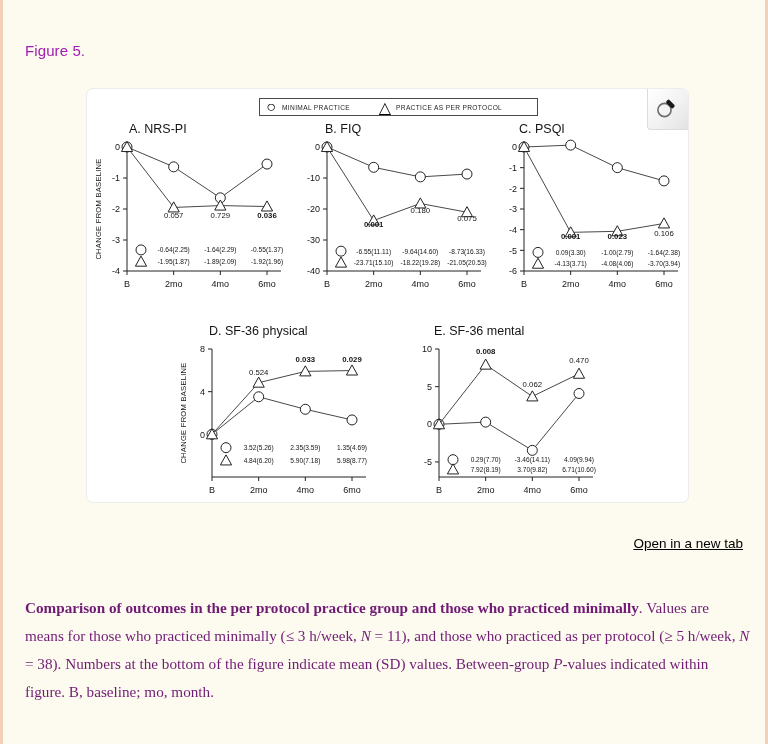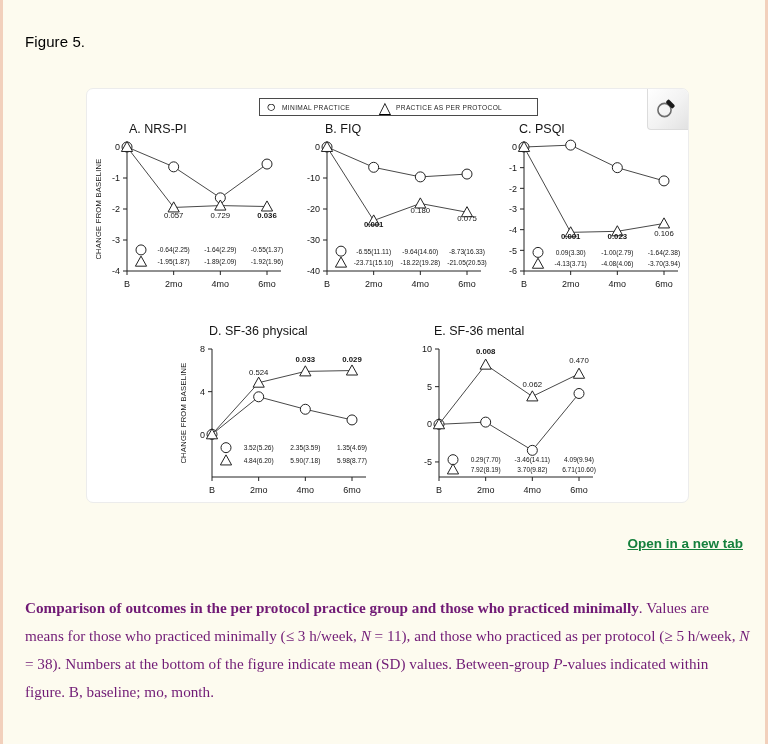--- a/index.html
+++ b/index.html
@@ -7,22 +7,22 @@
     width:768px;height:744px;
     background:#fdfbef;
     border-left:3px solid #f2d0bc;
     border-right:3px solid #f2d0bc;
     box-sizing:border-box;
     font-family:"Liberation Sans", sans-serif;
     overflow:hidden;
     position:relative;
   }
   #fig-label{
-    position:absolute;left:22px;top:33px;
-    font-size:15px;color:#000000;letter-spacing:.1px;
+    position:absolute;left:22px;top:42px;
+    font-size:15px;color:#a21caf;letter-spacing:.1px;
   }
   #figure-box{
     position:absolute;left:83px;top:88px;width:603px;height:415px;
     background:#ffffff;border:1px solid #ececec;border-radius:7px;
     box-sizing:border-box;overflow:hidden;
   }
   #magnifier{
     position:absolute;right:0px;top:0px;width:40px;height:40px;
     background:linear-gradient(135deg,#ffffff 0%,#f2f2f2 55%,#e2e2e2 100%);
     border-left:1px solid #dcdcdc;border-bottom:1px solid #dcdcdc;
@@ -41,21 +41,21 @@
   svg text{font-family:"Liberation Sans", sans-serif;fill:#151515;}
   .pnl-title{font-size:12.5px;}
   .axnum{font-size:9px;}
   .axcat{font-size:9px;}
   .pval{font-size:7.8px;}
   .pval.bold{font-weight:bold;}
   .mean{font-size:6.6px;}
   .ylab{font-size:7.6px;letter-spacing:.25px;}
   #open-link{
     position:absolute;right:22px;top:536px;
-    font-size:13.5px;color:#15803d;text-decoration:underline;cursor:pointer;font-weight:bold;
+    font-size:13.5px;color:#000000;text-decoration:underline;cursor:pointer;
   }
   #caption{
     position:absolute;left:22px;top:594px;width:726px;
     font-family:"Liberation Serif", serif;
     font-size:15.2px;line-height:28px;color:#701a75;
   }
   #caption .b{font-weight:bold;}
   #caption .it{font-style:italic;}
 </style>
 </head>

